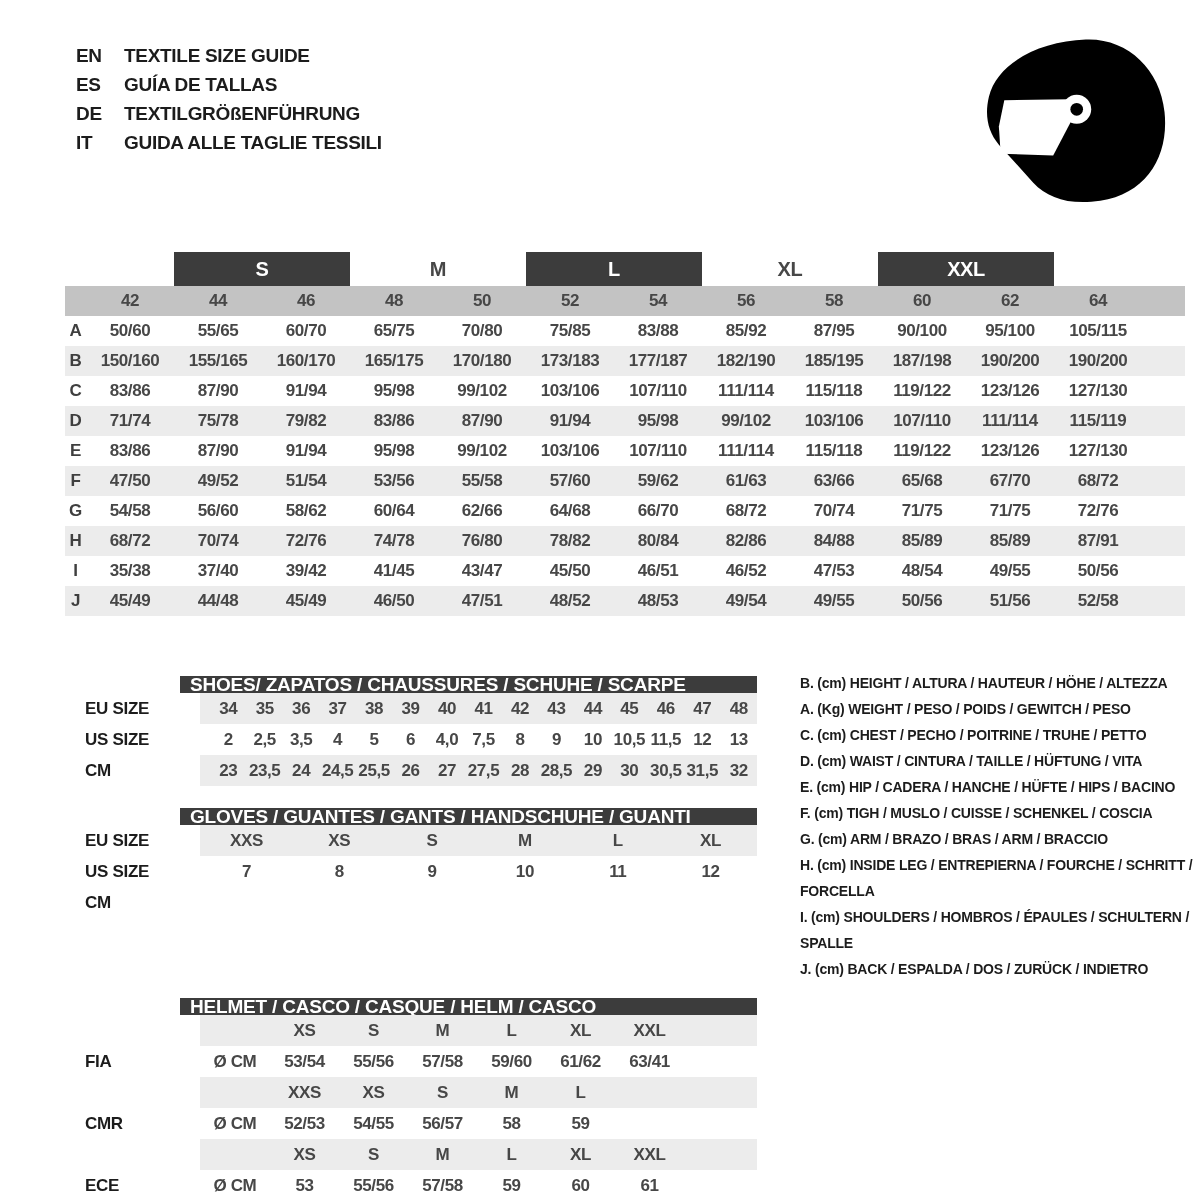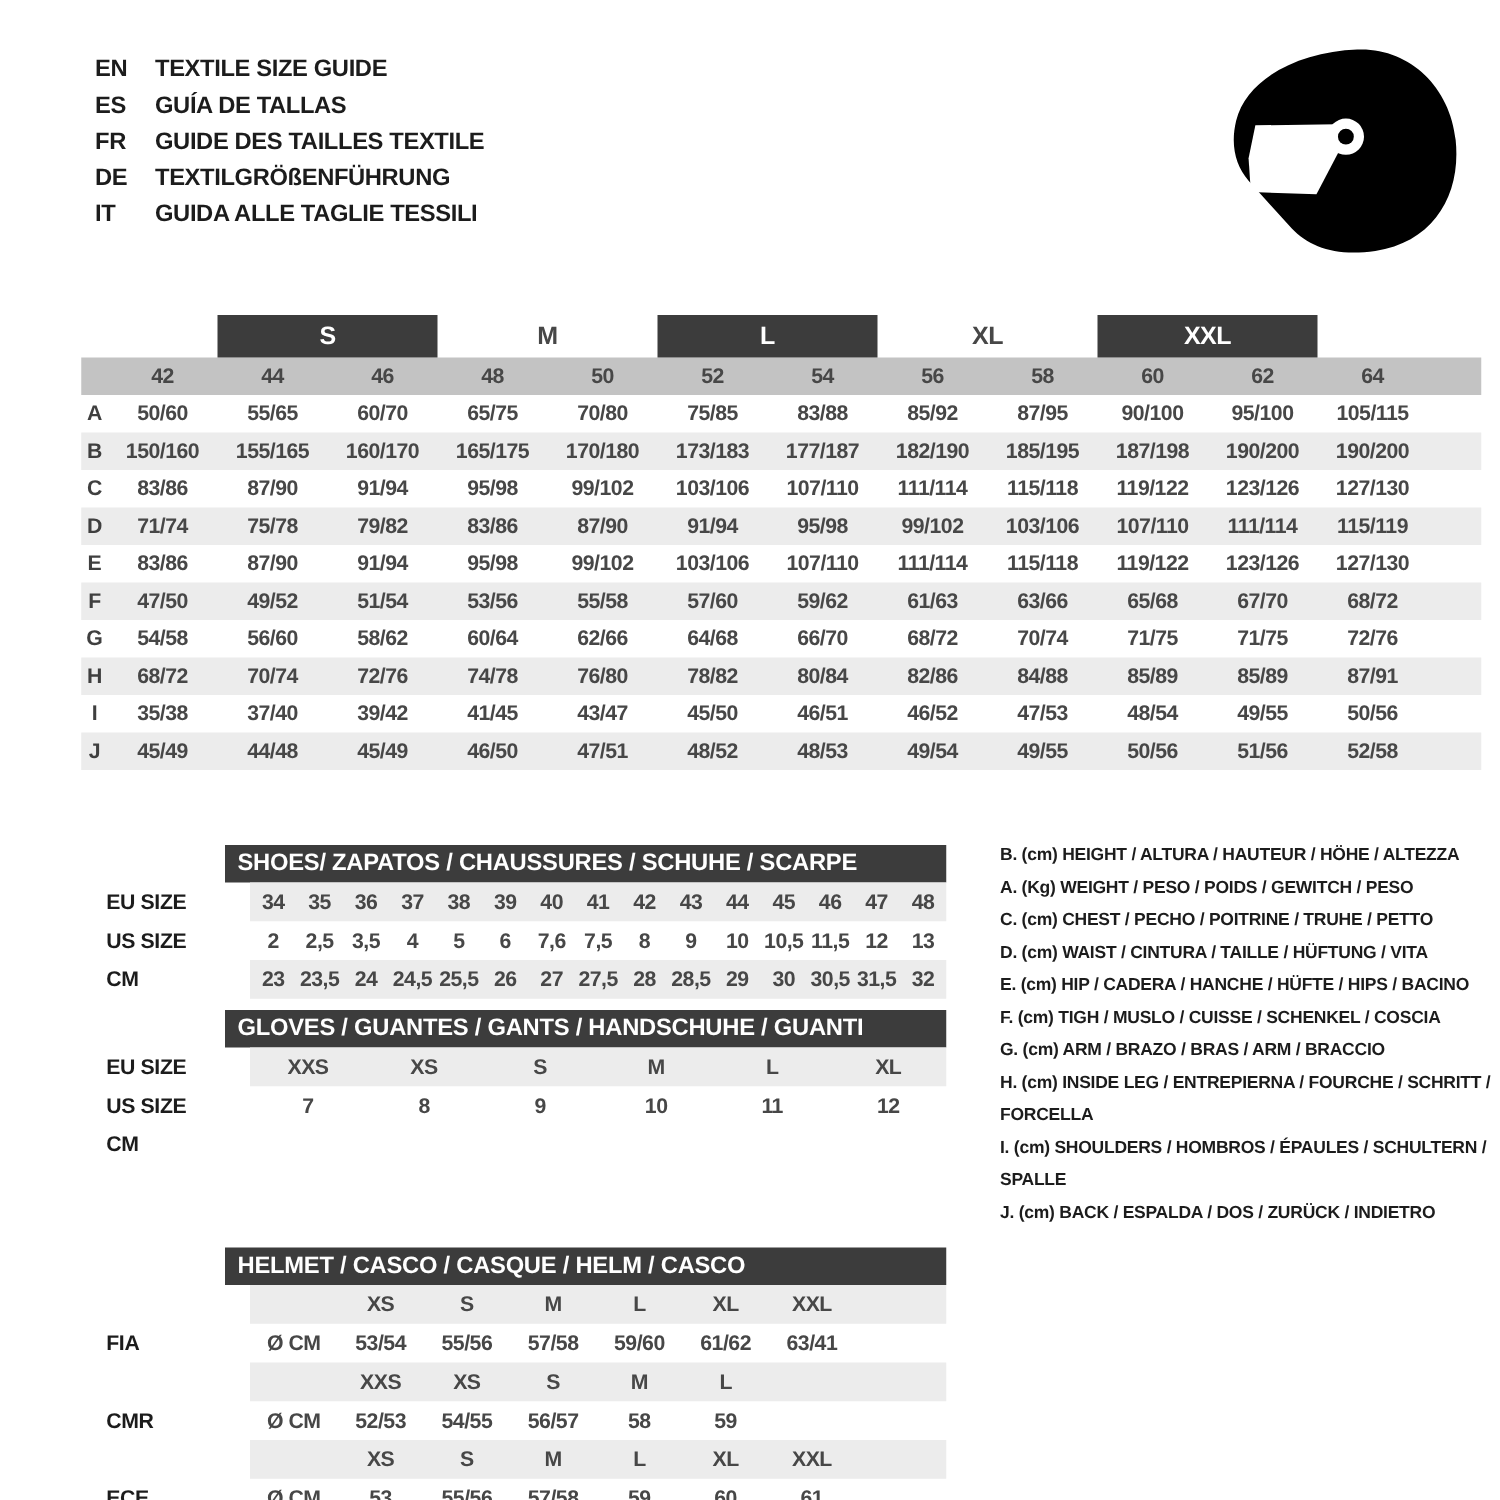--- a/index.html
+++ b/index.html
@@ -22,50 +22,46 @@
   .st-header{height:34px;}
   .size-box{background:#3c3c3c;color:#ffffff;font-size:20px;height:34px;
             display:flex;align-items:center;justify-content:center;grid-row:1;}
   .size-plain{color:#474747;font-size:20px;height:34px;
               display:flex;align-items:center;justify-content:center;grid-row:1;}
   .st-numbers{background:#c3c3c3;}
   .st-data.striped{background:#ececec;}
   .st-letter{color:#3f3f3f;}
   
   .sec{position:absolute;left:65px;width:692px;}
-  .sec-title{margin-left:115px;height:30px;background:#3c3c3c;color:#ffffff;
+  .sec-title{margin-left:115px;height:17px;background:#3c3c3c;color:#ffffff;
              display:flex;align-items:center;padding-left:10px;font-size:19px;
              letter-spacing:-0.2px;white-space:nowrap;}
   .srow{display:flex;height:31px;align-items:stretch;}
   .slabel{width:115px;display:flex;align-items:center;font-size:17px;color:#1c1c1c;letter-spacing:-0.3px;margin-left:20px;}
   .sdata{flex:1;display:grid;align-items:center;text-align:center;
          font-size:17px;color:#474747;letter-spacing:-0.4px;}
   .sdata.shaded{background:#ececec;}
-  .cols-15{grid-template-columns:repeat(15,1fr);}
+  .cols-15{grid-template-columns:repeat(15,1fr);padding-left:10px;}
   .cols-6{grid-template-columns:repeat(6,1fr);}
   .helmet-grid{grid-template-columns:70px repeat(6,69px) 1fr;}
   
   #legend{position:absolute;left:800px;top:670px;width:400px;font-size:14px;
           line-height:26px;color:#1c1c1c;letter-spacing:-0.2px;}
 </style>
 </head>
 <body>
 
 <div class="lang">
     <div class="lang-row">
       <div class="lang-code">EN</div>
       <div class="lang-label">TEXTILE SIZE GUIDE</div>
     </div>
     <div class="lang-row">
       <div class="lang-code">ES</div>
       <div class="lang-label">GUÍA DE TALLAS</div>
-    </div>
-    <div class="lang-row">
-      <div class="lang-code">FR</div>
-      <div class="lang-label">GUIDE DES TAILLES TEXTILE</div>
     </div>
     <div class="lang-row">
       <div class="lang-code">DE</div>
       <div class="lang-label">TEXTILGRÖßENFÜHRUNG</div>
     </div>
     <div class="lang-row">
       <div class="lang-code">IT</div>
       <div class="lang-label">GUIDA ALLE TAGLIE TESSILI</div>
     </div>
   </div>
@@ -277,21 +273,21 @@
       </div>
       <div class="srow">
         <div class="slabel">US SIZE</div>
         <div class="sdata cols-15">
           <div>2</div>
           <div>2,5</div>
           <div>3,5</div>
           <div>4</div>
           <div>5</div>
           <div>6</div>
-          <div>7,6</div>
+          <div>4,0</div>
           <div>7,5</div>
           <div>8</div>
           <div>9</div>
           <div>10</div>
           <div>10,5</div>
           <div>11,5</div>
           <div>12</div>
           <div>13</div>
         </div>
       </div>

